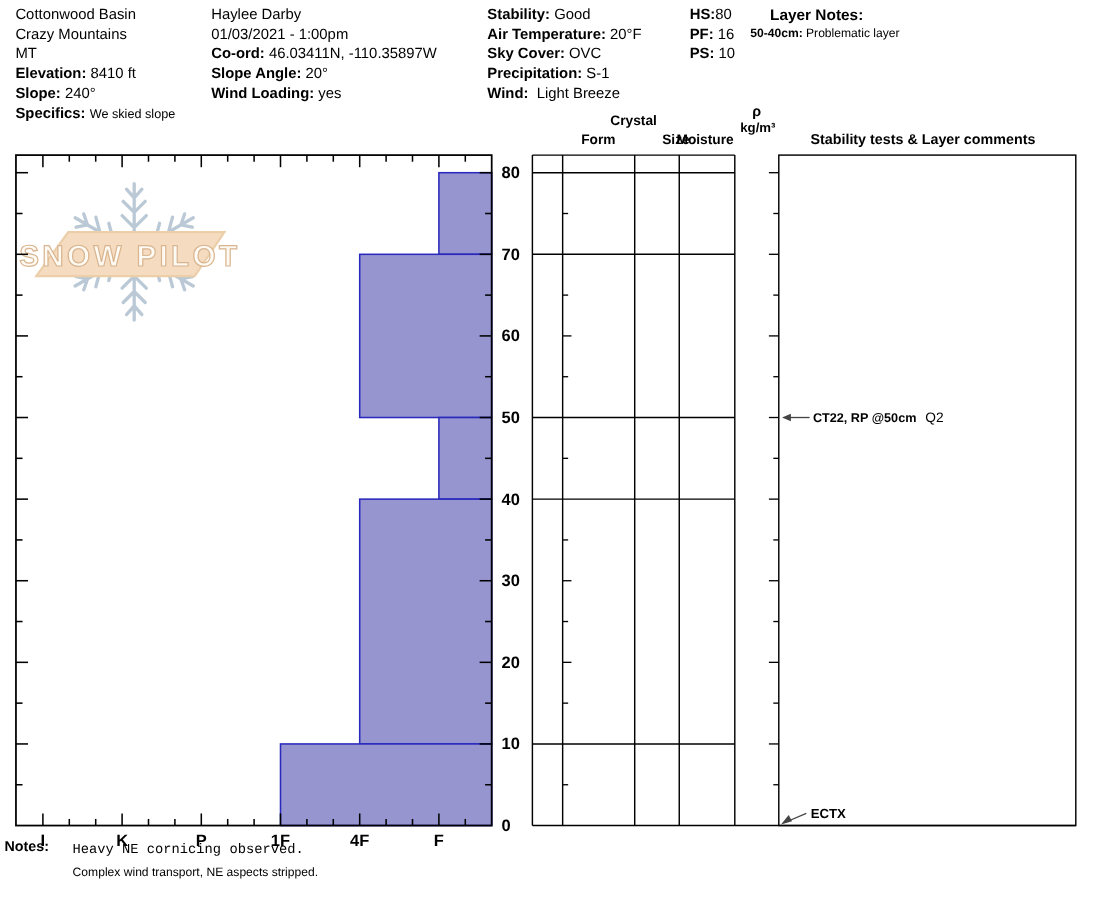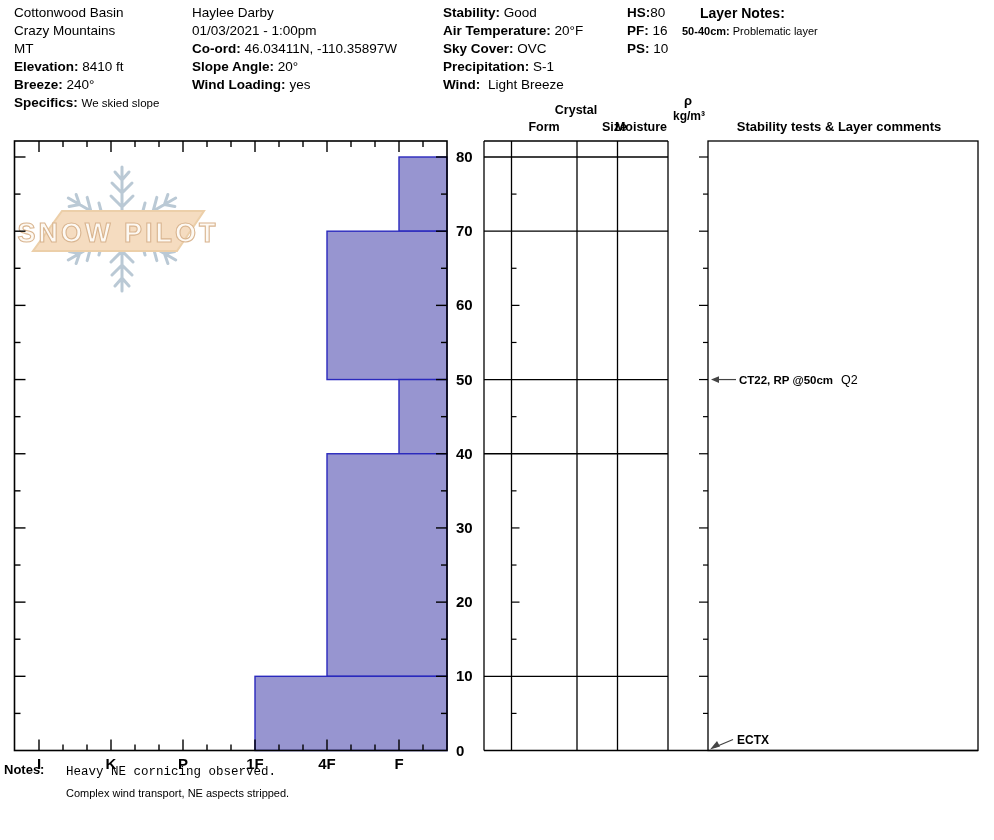--- a/index.html
+++ b/index.html
@@ -15,21 +15,21 @@
   #chart-svg { position:absolute; left:0; top:0; }
 </style>
 </head>
 <body>
 
 <div class="abs hdr" style="left:14px; top:4px;">
   <div>Cottonwood Basin</div>
   <div>Crazy Mountains</div>
   <div>MT</div>
   <div><span class="b">Elevation:</span> <span>8410 ft</span></div>
-  <div><span class="b">Breeze:</span> <span>240°</span></div>
+  <div><span class="b">Slope:</span> <span>240°</span></div>
   <div><span class="b">Specifics:</span> <span class="sm">We skied slope</span></div>
 </div>
 
 <div class="abs hdr" style="left:192px; top:4px;">
   <div>Haylee Darby</div>
   <div>01/03/2021 - 1:00pm</div>
   <div><span class="b">Co-ord:</span> <span>46.03411N, -110.35897W</span></div>
   <div><span class="b">Slope Angle:</span> <span>20°</span></div>
   <div><span class="b">Wind Loading:</span> <span>yes</span></div>
 </div>

